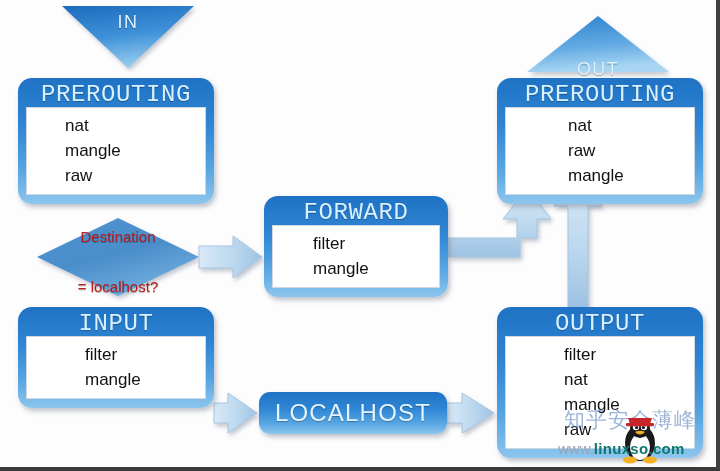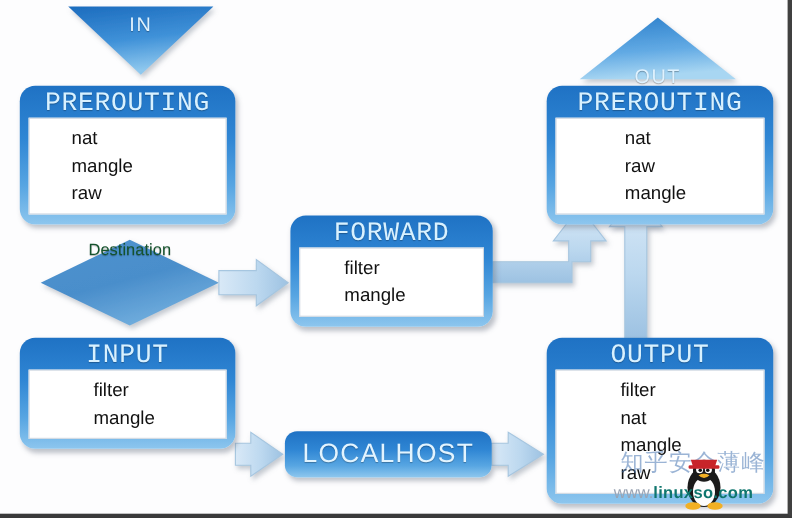--- a/index.html
+++ b/index.html
@@ -86,22 +86,22 @@
   #decision {
     position: absolute;
     left: 37px; top: 218px;
     width: 162px; height: 78px;
     z-index: 5;
   }
   #decision .dlabel {
     position: absolute;
     inset: 0;
     display: flex; flex-direction: column;
-    align-items: center; justify-content: flex-start;
-    color: #14532d;
+    align-items: center; justify-content: flex-end;
+    color: #b91c1c;
     font-size: 15px;
     line-height: 19px;
     text-shadow: 0 1px 1px rgba(0,0,0,0.3);
     pointer-events: none;
     white-space: nowrap;
     gap: 31px;
   }
 
   
   .tri { position: absolute; z-index: 4; }
@@ -276,20 +276,21 @@
       <div class="table-row">filter</div>
       <div class="table-row">nat</div>
       <div class="table-row">mangle</div>
       <div class="table-row">raw</div>
     </div>
   </div>
 
   <div id="decision">
     <div class="dlabel">
       <span>Destination</span>
+      <span>= localhost?</span>
     </div>
   </div>
 
   <div class="pill">
     <div class="pill-label">LOCALHOST</div>
   </div>
 
   <div id="watermark">
     <div id="wm-cn">知乎安全薄峰</div>
     <svg id="wm-tux" width="52" height="48" viewBox="0 0 52 48">

